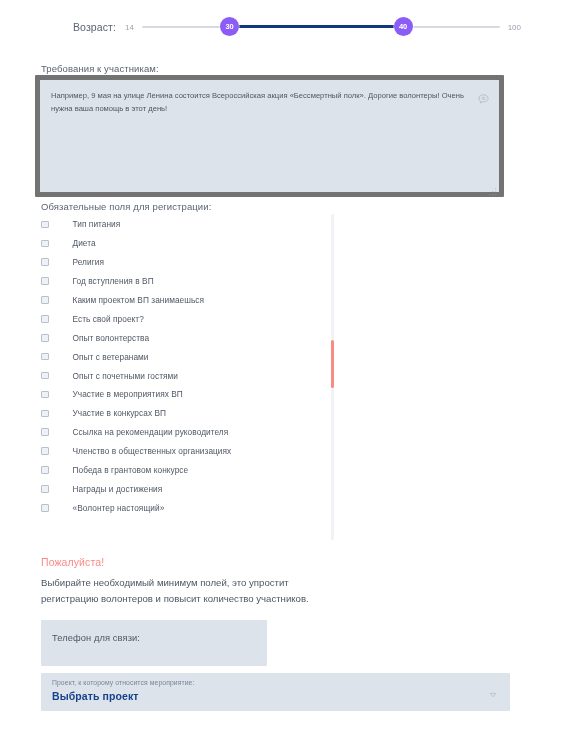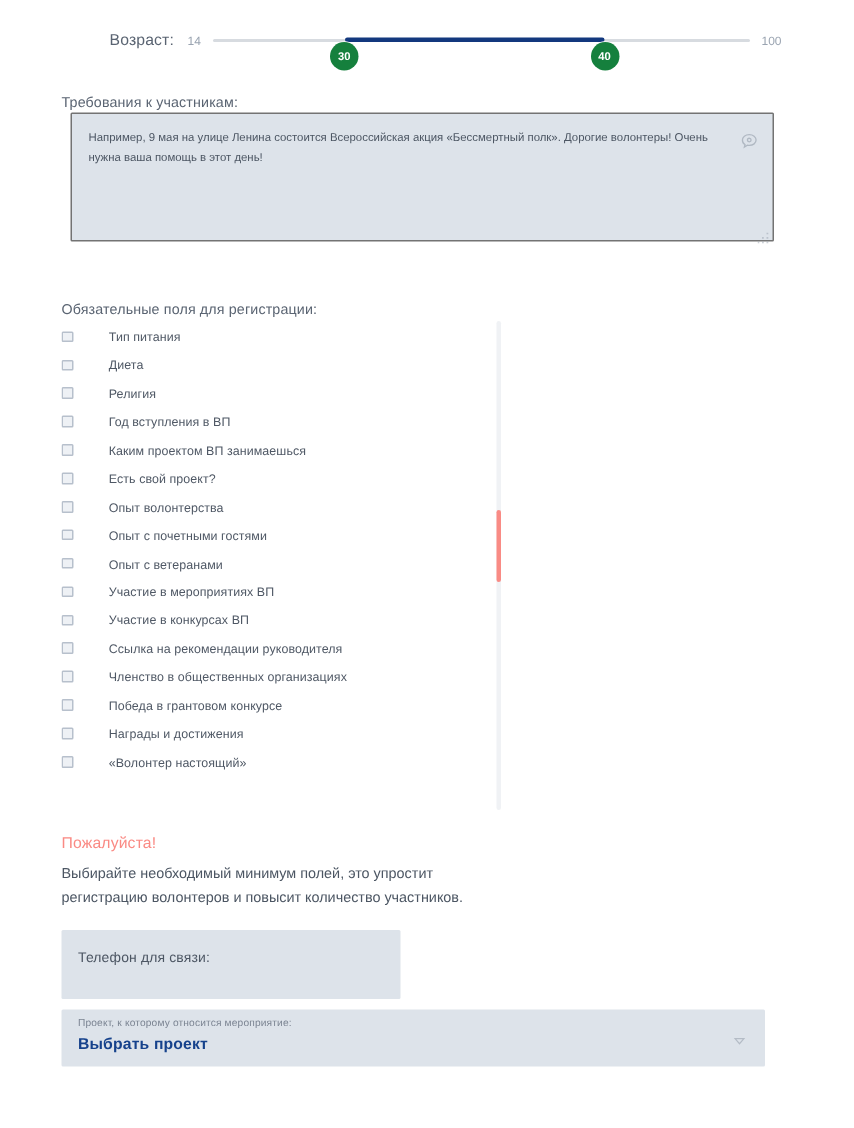--- a/index.html
+++ b/index.html
@@ -65,25 +65,25 @@
     position: absolute;
     top: 11px;
     height: 3.2px;
     background: #13387e;
     border-radius: 2px;
     left: 24.5%;
     right: 27%;
   }
   .slider-thumb {
     position: absolute;
-    top: 14px;
+    top: 3px;
     width: 19px;
     height: 19px;
     border-radius: 50%;
-    background: #15803d;
+    background: #8b5cf6;
     color: #ffffff;
     font-size: 7.5px;
     font-weight: bold;
     display: flex;
     align-items: center;
     justify-content: center;
     box-shadow: 0 0 0 0.5px rgba(255,255,255,.9);
     cursor: pointer;
   }
   .slider-thumb.left  { left: calc(24.5% - 9.5px); }
@@ -101,26 +101,26 @@
     font-size: 9.5px;
     color: #5a6472;
     letter-spacing: .1px;
   }
   #req-label  { top: 63px; }
   #fields-label { top: 201px; }
 
   
   .textarea-box {
     position: absolute;
-    left: 47px;
+    left: 35px;
     top: 75px;
     width: 469px;
-    height: 86px;
+    height: 122px;
     background: #dde3ea;
-    border: 1px solid #737373;
+    border: 5px solid #737373;
     box-sizing: border-box;
     border-radius: 1px;
   }
   .textarea-text {
     position: absolute;
     left: 11px;
     top: 9px;
     width: 430px;
     font-size: 7.6px;
     line-height: 1.75;
@@ -351,25 +351,25 @@
         <div class="check-item">
           <span class="check-box"></span>
           <span class="check-text">Есть свой проект?</span>
         </div>
         <div class="check-item">
           <span class="check-box"></span>
           <span class="check-text">Опыт волонтерства</span>
         </div>
         <div class="check-item">
           <span class="check-box"></span>
+          <span class="check-text">Опыт с ветеранами</span>
+        </div>
+        <div class="check-item">
+          <span class="check-box"></span>
           <span class="check-text">Опыт с почетными гостями</span>
-        </div>
-        <div class="check-item">
-          <span class="check-box"></span>
-          <span class="check-text">Опыт с ветеранами</span>
         </div>
         <div class="check-item">
           <span class="check-box"></span>
           <span class="check-text">Участие в мероприятиях ВП</span>
         </div>
         <div class="check-item">
           <span class="check-box"></span>
           <span class="check-text">Участие в конкурсах ВП</span>
         </div>
         <div class="check-item">

